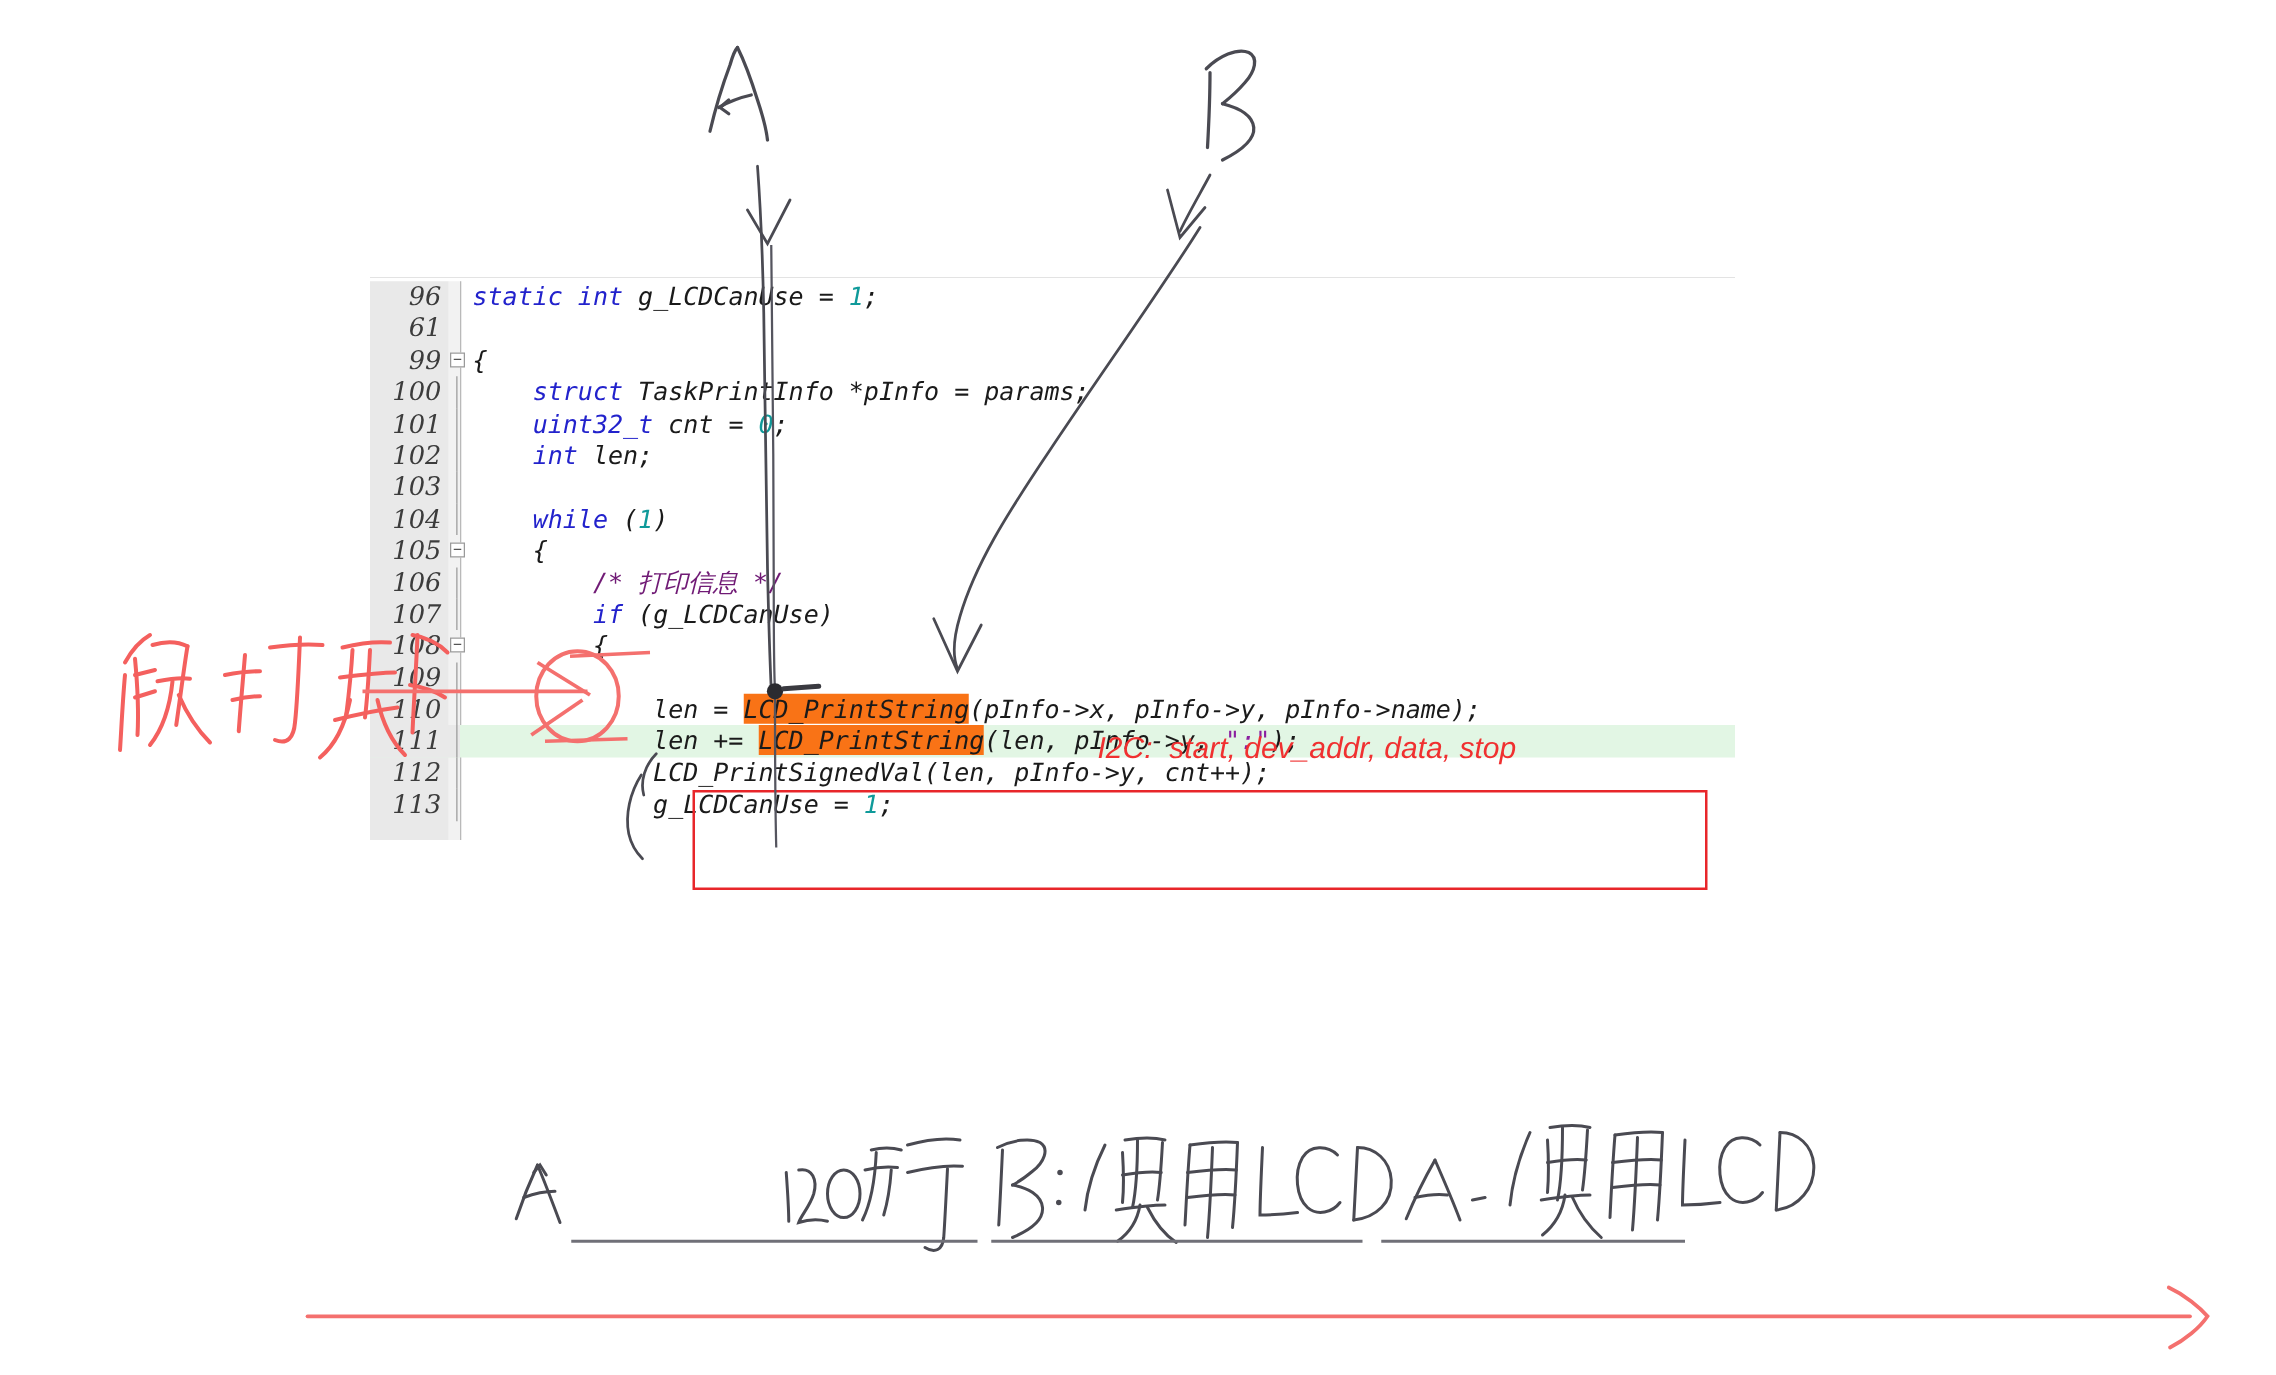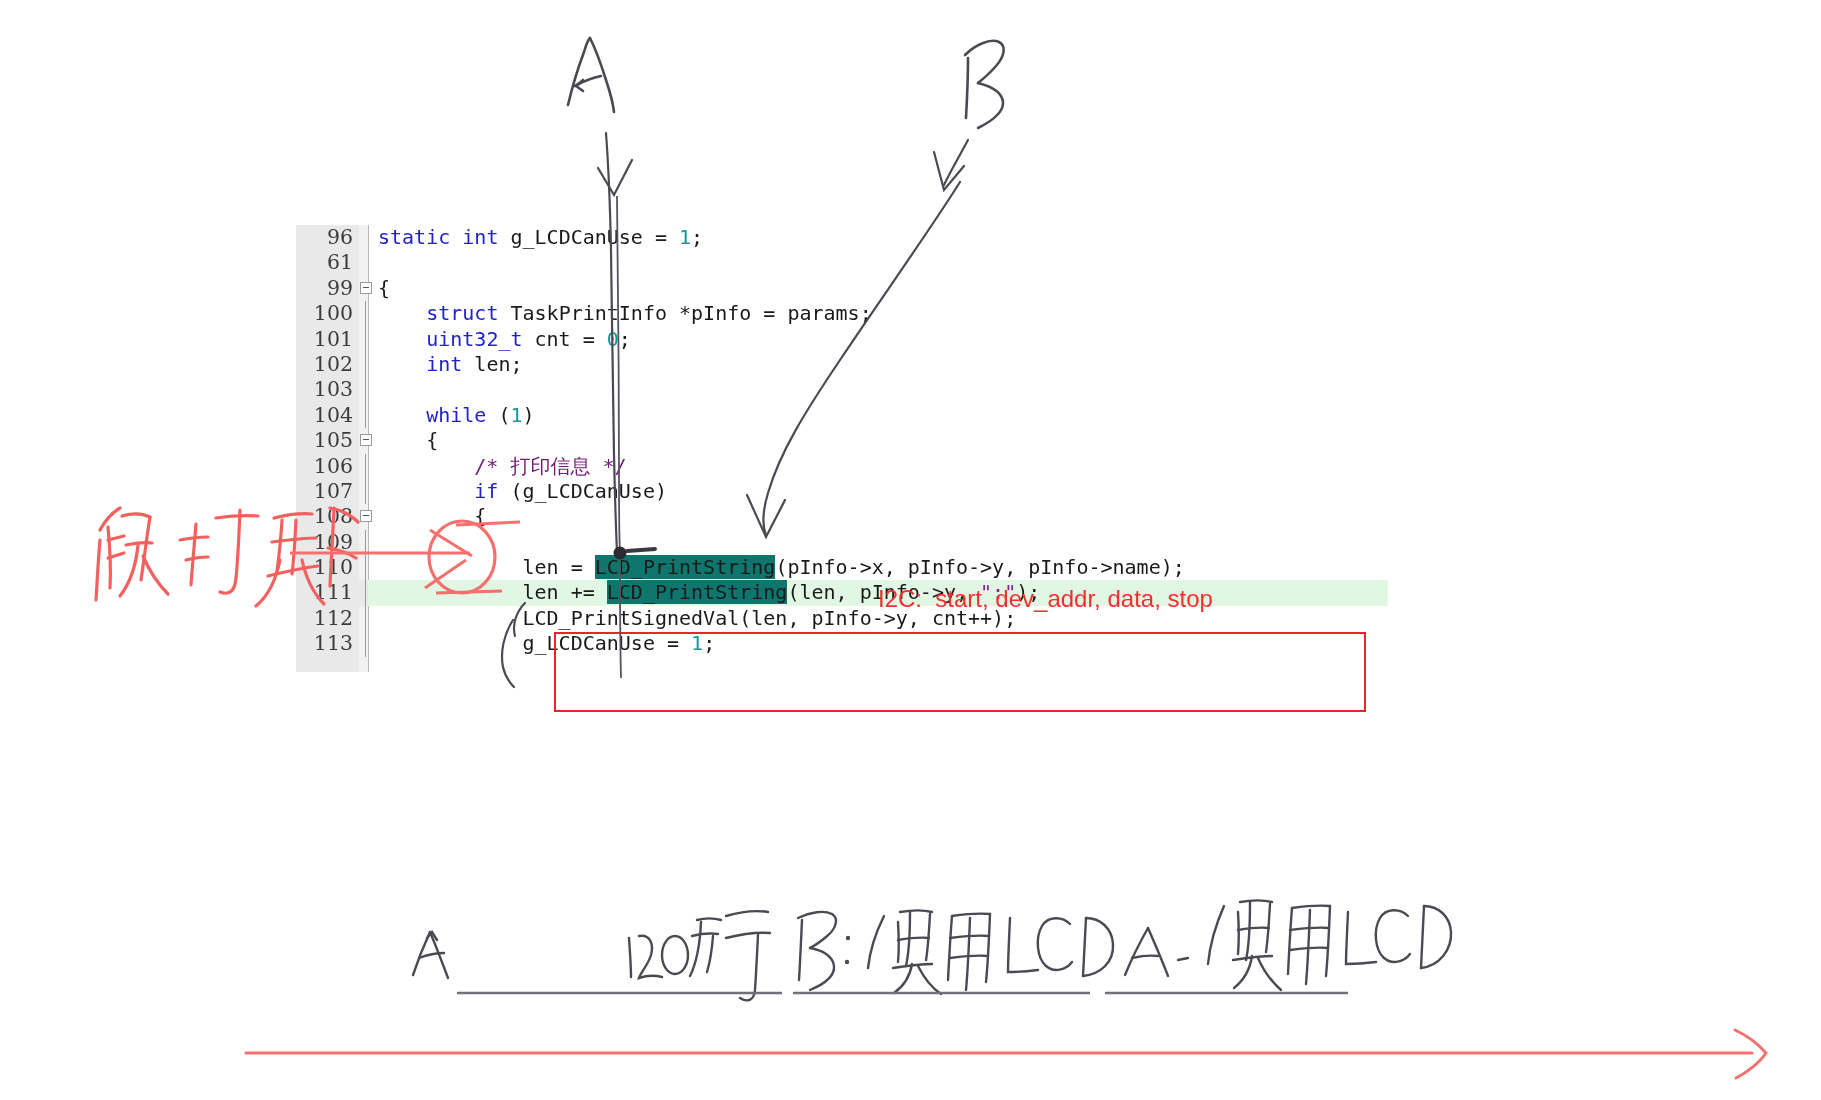--- a/index.html
+++ b/index.html
@@ -3,21 +3,21 @@
 <meta charset="utf-8">
 <style>
   html,body{margin:0;padding:0;}
   body{
     width:1821px;height:1100px;
     background:#ffffff;
     font-family:"Liberation Sans", sans-serif;
     overflow:hidden;
     position:relative;
   }
-  #stage{position:absolute;left:0;top:0;width:1821px;height:1100px;}
+  #stage{position:absolute;left:0;top:0;width:1821px;height:1100px;font-style:italic;}
 
   
   .code-panel{
     position:absolute;
     left:296px; top:222px;
     width:1092px;
     height:450px;
     overflow:hidden;
     background:#ffffff;
   }
@@ -65,21 +65,21 @@
   .row .txt{
     position:absolute;left:82px;top:0;
     color:#1a1a1a;
   }
   .row.hl{background:#e2f6e4;}
   .row.hl .gutterpad{position:absolute;left:0;top:0;width:72px;height:25.4px;background:#e9e9e9;}
   .kw{color:#2222cc;}
   .num{color:#0f9a9a;}
   .cmt{color:#701a75;}
   .str{color:#8b1fa0;}
-  .sel{background:#0f766e;}
+  .sel{background:#f97316;}
   .redbox{
     position:absolute;
     left:554px;top:632px;width:812px;height:80px;
     border:2.5px solid #e8262a;
     box-sizing:border-box;
   }
   .i2c-label{
     position:absolute;left:878px;top:585px;
     color:#f03030;
     font-size:24px;

